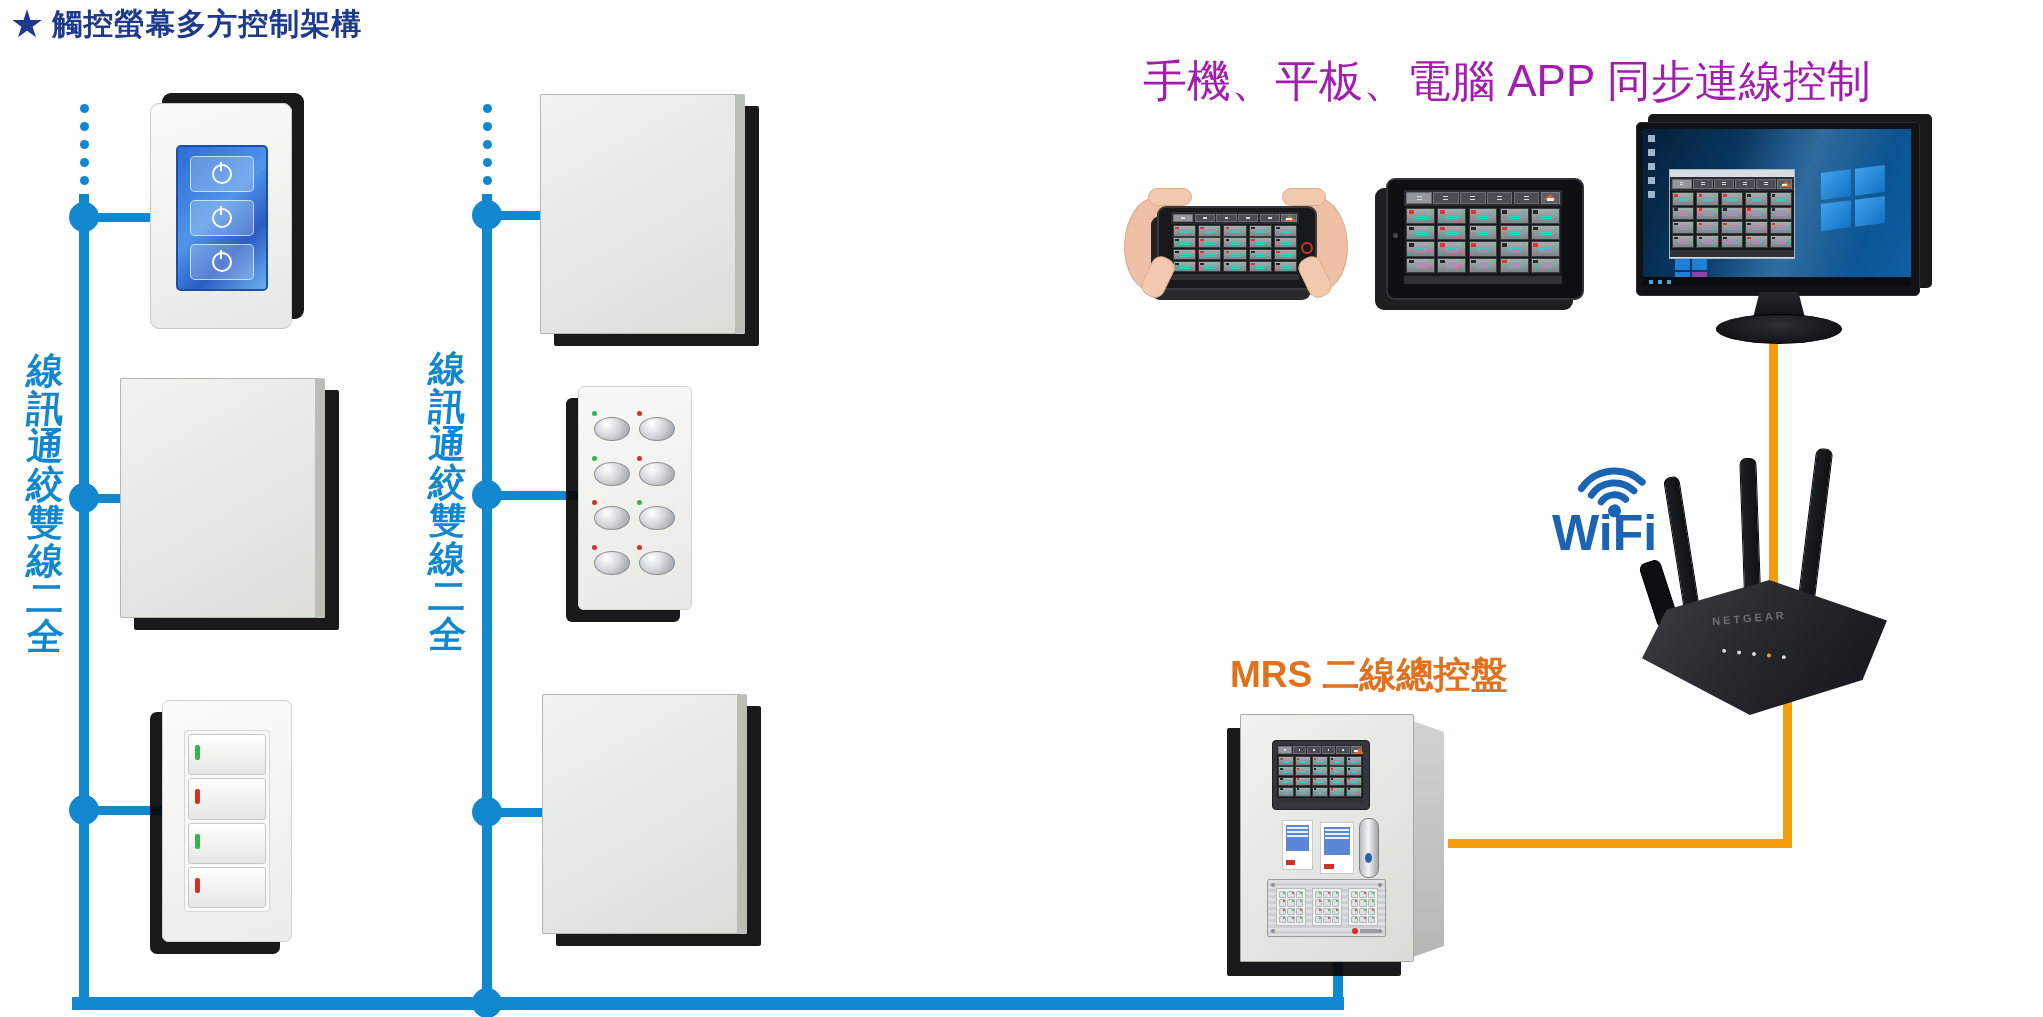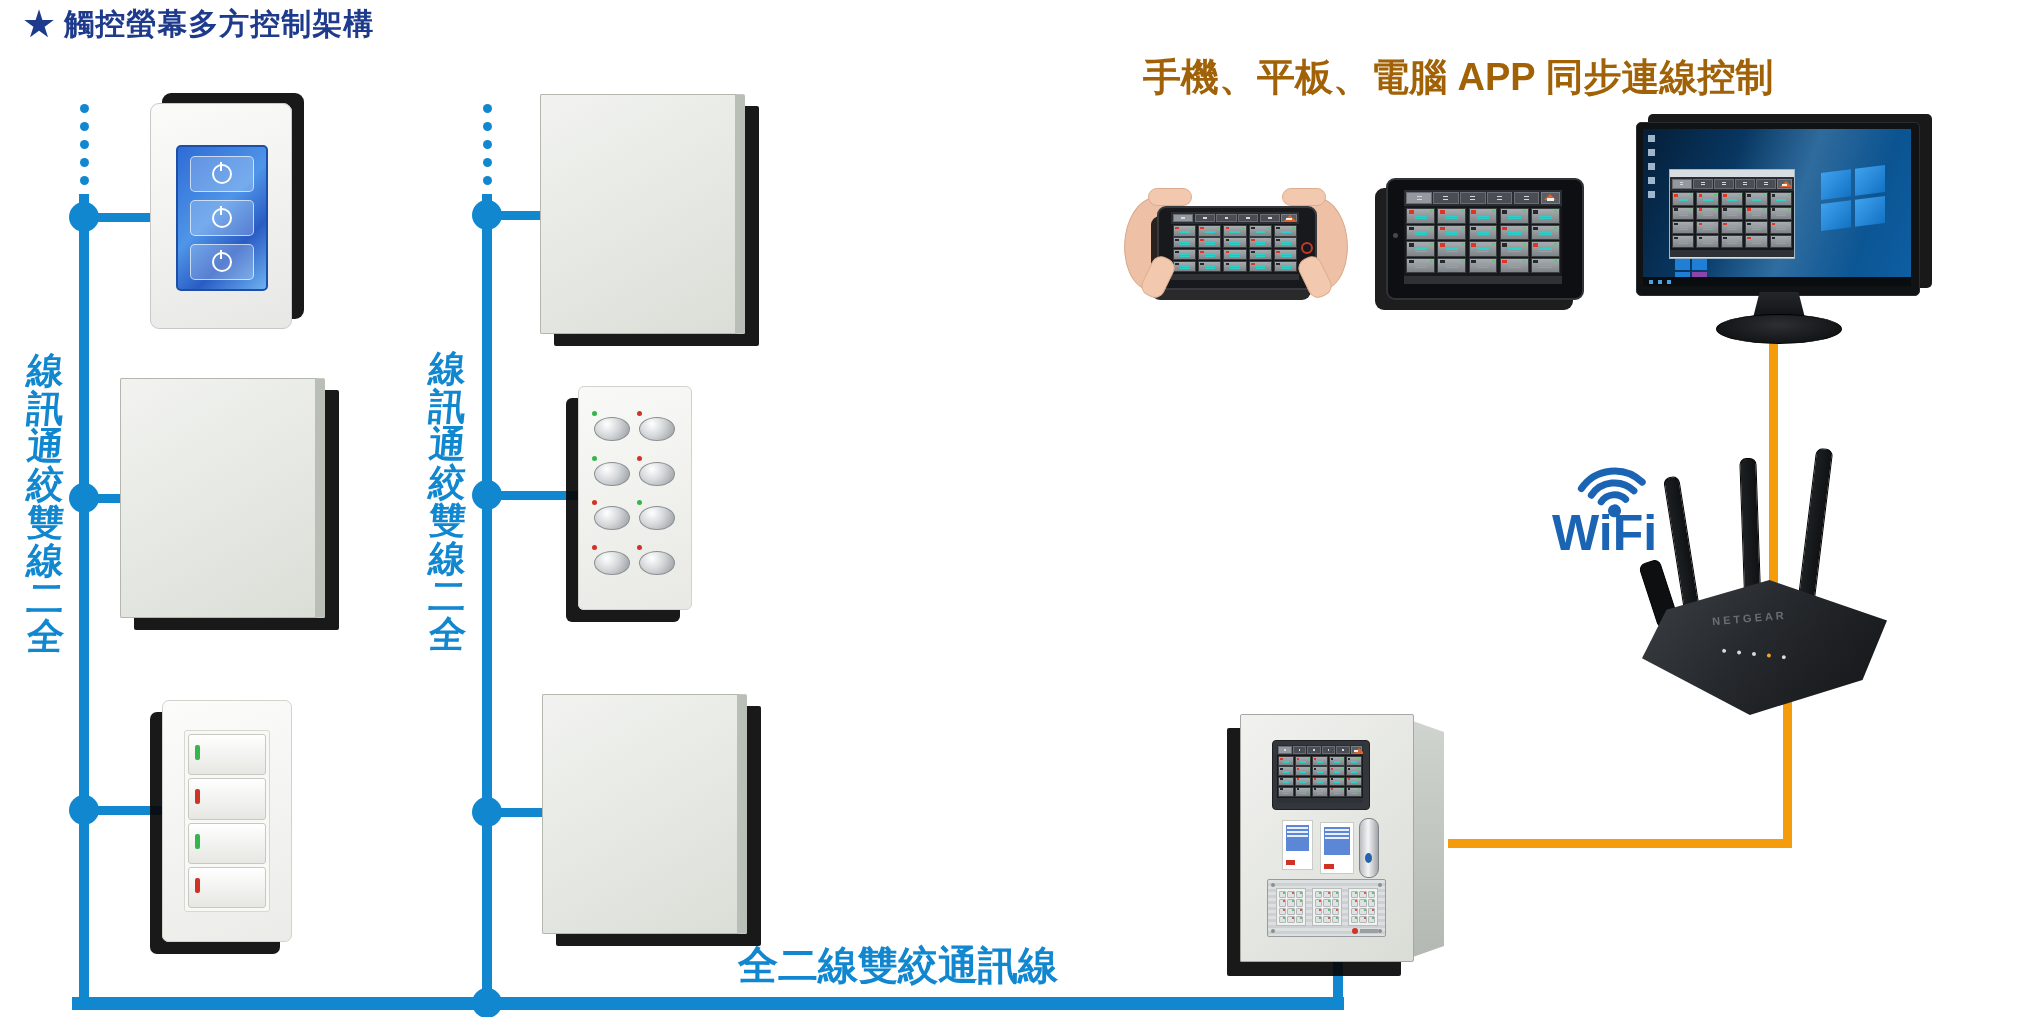--- a/index.html
+++ b/index.html
@@ -1,22 +1,22 @@
 <!DOCTYPE html>
 <html><head>
 <meta charset="utf-8">
 <style>
   html,body{margin:0;padding:0;background:#ffffff;}
   .canvas{position:relative;width:2043px;height:1017px;background:#ffffff;overflow:hidden;
           font-family:"Liberation Sans", sans-serif;}
   .abs{position:absolute;}
 
   
-  .title{left:24px;top:4px;font-size:30px;font-weight:bold;color:#1e3a8c;letter-spacing:1px;}
-  .heading{left:1143px;top:52px;font-size:38px;font-weight:bold;color:#a16207;white-space:nowrap;}
+  .title{left:12px;top:4px;font-size:30px;font-weight:bold;color:#1e3a8c;letter-spacing:1px;}
+  .heading{left:1143px;top:52px;font-size:44px;font-weight:normal;color:#a21caf;white-space:nowrap;}
   .lbl-orange{font-weight:bold;color:#e2711d;white-space:nowrap;}
   .lbl-blue{font-weight:bold;color:#1187d0;white-space:nowrap;}
   .cat6-stack{left:1790px;top:374px;font-size:35px;line-height:38px;}
   .cat6-single{left:1496px;top:792px;font-size:35px;}
   .mrs-label{left:1230px;top:650px;font-size:37px;}
   .bus-label{left:738px;top:938px;font-size:40px;}
   .wifi-text{left:1552px;top:504px;font-size:50px;font-weight:bold;color:#1b64b4;}
 
   .vlabel{width:46px;display:flex;flex-direction:column-reverse;align-items:center;}
   .vlabel span{font-size:37px;line-height:38px;font-weight:bold;color:#1187d0;transform:skewX(-5deg);}
@@ -230,27 +230,27 @@
   <div class="abs vlabel vlabel2">
       <span>全</span>
       <span>二</span>
       <span>線</span>
       <span>雙</span>
       <span>絞</span>
       <span>通</span>
       <span>訊</span>
       <span>線</span>
     </div>
-  <div class="abs lbl-blue bus-label">全二線雙絞通訊線</div>
 
   <div class="abs owire" style="left:1769px;top:342px;width:9px;height:260px;"></div>
   <div class="abs owire" style="left:1783px;top:696px;width:9px;height:152px;"></div>
   <div class="abs owire" style="left:1448px;top:839px;width:344px;height:9px;"></div>
 
   <div class="abs heading">手機、平板、電腦 APP 同步連線控制</div>
+  <div class="abs lbl-orange mrs-label">MRS 二線總控盤</div>
 
   <svg class="abs wifi-svg" width="92" height="62" viewBox="0 0 92 62">
     <path d="M 33.7 44.7 A 16 16 0 0 1 58.3 44.7" stroke="#1b64b4" stroke-width="7" fill="none" stroke-linecap="round"></path>
     <path d="M 24.6 37.0 A 28 28 0 0 1 67.4 37.0" stroke="#1b64b4" stroke-width="7" fill="none" stroke-linecap="round"></path>
     <path d="M 15.4 29.3 A 40 40 0 0 1 76.6 29.3" stroke="#1b64b4" stroke-width="7" fill="none" stroke-linecap="round"></path>
     <circle cx="46" cy="55" r="6.5" fill="#1b64b4"></circle>
   </svg>
   <div class="abs wifi-text">WiFi</div>
 
   <div class="abs touch-panel">

